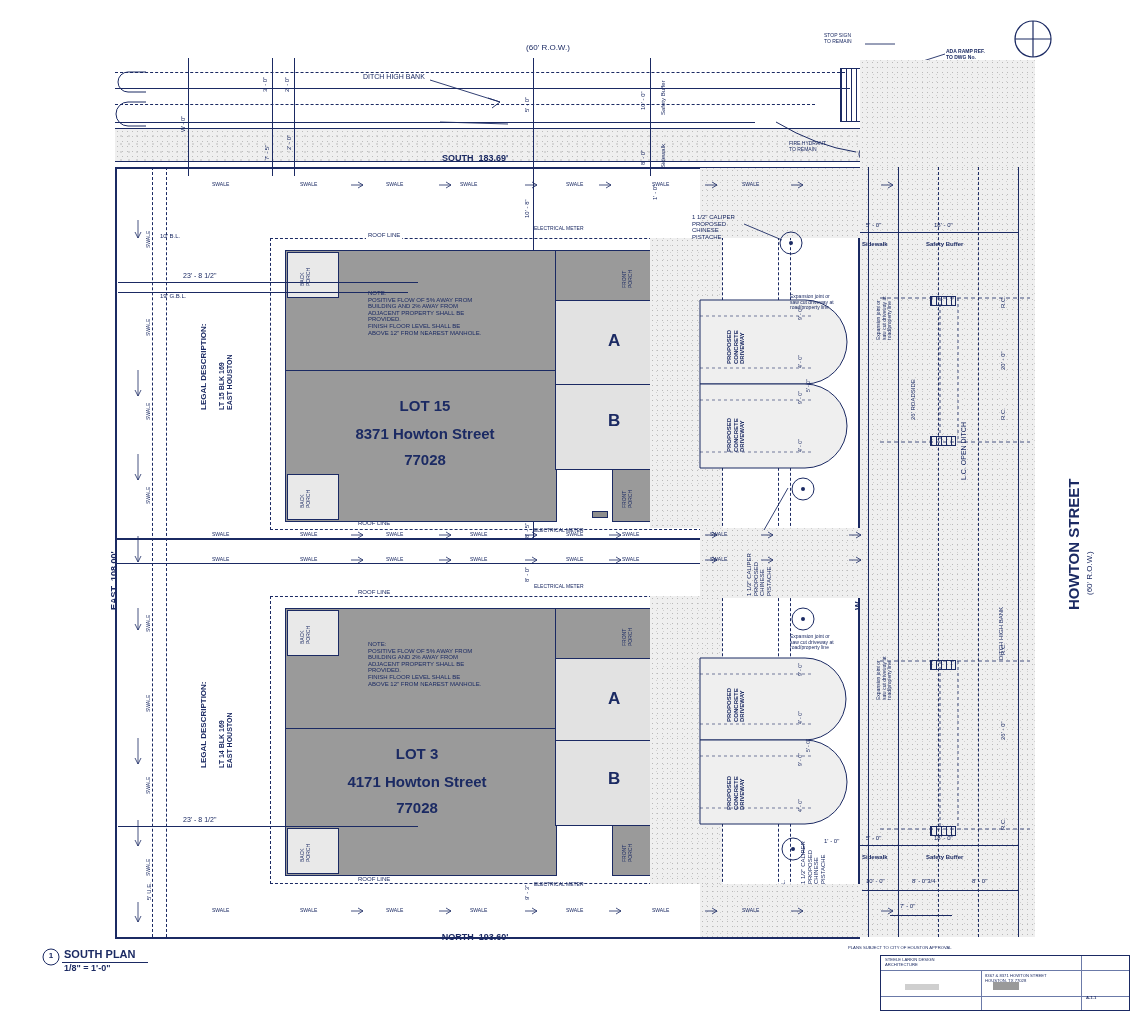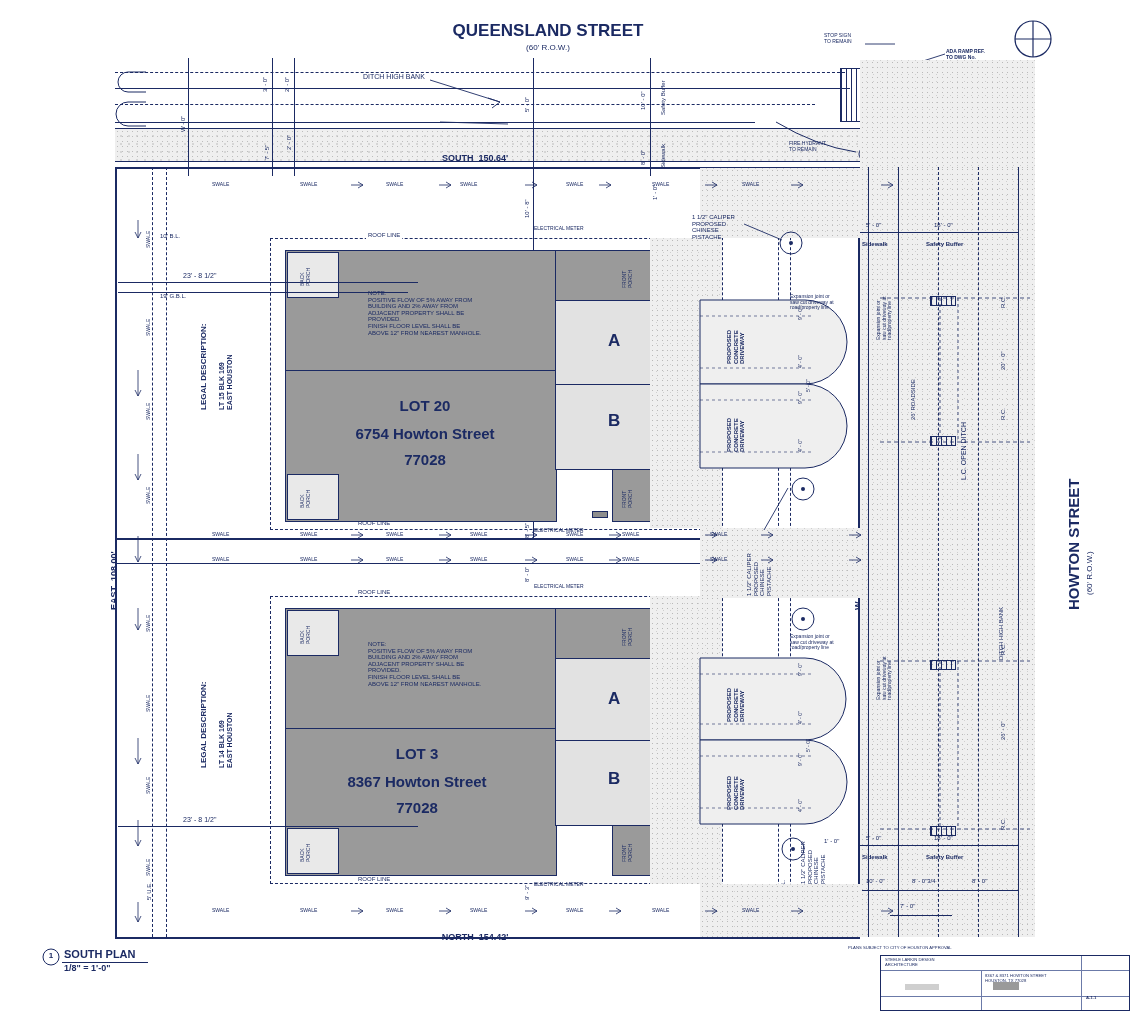--- a/index.html
+++ b/index.html
@@ -104,42 +104,41 @@
   .t15 { font-size: 15px; }
   .t17 { font-size: 17px; }
   svg { position: absolute; overflow: visible; }
   .arrowtxt { font-size: 5px; }
 </style>
 </head>
 <body>
 
 <div id="sheet">
 
-  <div class="txt b t17 ctr" style="left:418px; top:22px; width:260px;">QUEENSLAND STREET</div>
   <div class="txt t8 ctr" style="left:468px; top:44px; width:160px;">(60' R.O.W.)</div>
 
   <svg style="left:1010px; top:16px;" width="46" height="46">
     <circle cx="23" cy="23" r="18" fill="none" stroke="#1b2a63" stroke-width="1.2"></circle>
     <line x1="5" y1="23" x2="41" y2="23" stroke="#1b2a63" stroke-width="1.2"></line>
     <line x1="23" y1="5" x2="23" y2="41" stroke="#1b2a63" stroke-width="1.2"></line>
   </svg>
 
   <div class="hline dash" style="left:115px; top:72px; width:730px;"></div>
   <div class="hline" style="left:115px; top:88px; width:735px;"></div>
   <div class="hline dash" style="left:115px; top:104px; width:700px;"></div>
   <div class="hline" style="left:115px; top:122px; width:640px;"></div>
 
   <svg style="left:118px; top:72px;" width="30" height="56">
     <path d="M28,0 L10,0 A10,10 0 0 0 10,20 L28,20" fill="none" stroke="#1b2a63" stroke-width="1"></path>
     <path d="M28,30 L10,30 A12,12 0 0 0 10,54 L28,54" fill="none" stroke="#1b2a63" stroke-width="1"></path>
   </svg>
 
   <div class="street-band" style="left:115px; top:128px; width:745px; height:32px;"></div>
   <div class="hline thick" style="left:115px; top:167px; width:745px;"></div>
-  <div class="txt b t9 ctr" style="left:360px; top:154px; width:230px; color:#1b2a63;">SOUTH  150.64'</div>
+  <div class="txt b t9 ctr" style="left:360px; top:154px; width:230px; color:#1b2a63;">SOUTH  183.69'</div>
 
   <div class="txt t7" style="left:363px; top:73px;">DITCH HIGH BANK</div>
   <svg style="left:430px; top:78px;" width="110" height="50">
     <path d="M0,2 L70,24 M70,24 L58,20 M70,24 L62,30" stroke="#1b2a63" fill="none" stroke-width="0.9"></path>
     <path d="M10,44 L78,46" stroke="#1b2a63" fill="none" stroke-width="0.9"></path>
   </svg>
 
   <div class="txt t6 rot90" style="left:262px; top:92px;">3' - 0"</div>
   <div class="txt t6 rot90" style="left:284px; top:92px;">2' - 0"</div>
   <div class="txt t6 rot90" style="left:180px; top:132px;">W - 0"</div>
@@ -178,21 +177,21 @@
   <div class="txt t5" style="left:789px; top:141px;">FIRE HYDRANT
 TO REMAIN</div>
   <svg style="left:746px; top:120px;" width="140" height="50">
     <circle cx="120" cy="34" r="7" fill="#fff" stroke="#1b2a63" stroke-width="1"></circle>
     <path d="M30,2 Q70,26 110,32" stroke="#1b2a63" fill="none" stroke-width="1"></path>
   </svg>
 
   <div class="vline thick" style="left:115px; top:167px; height:772px;"></div>
   <div class="hline thick" style="left:115px; top:937px; width:745px;"></div>
   <div class="vline thick" style="left:858px; top:167px; height:772px;"></div>
-  <div class="txt b t9 ctr" style="left:360px; top:933px; width:230px;">NORTH  154.42'</div>
+  <div class="txt b t9 ctr" style="left:360px; top:933px; width:230px;">NORTH  193.60'</div>
   <div class="txt b t9 rot90" style="left:110px; top:610px;">EAST  108.00'</div>
   <div class="txt b t9 rot90" style="left:854px; top:610px;">W  108.00'</div>
 
   <div class="hline thick" style="left:115px; top:538px; width:745px;"></div>
   <div class="hline" style="left:115px; top:563px; width:745px;"></div>
 
   <div class="vline dashv" style="left:152px; top:167px; height:770px;"></div>
   <div class="vline dashv" style="left:166px; top:167px; height:770px;"></div>
   <div class="vline dashv" style="left:790px; top:167px; height:770px;"></div>
   <div class="vline dashv" style="left:778px; top:167px; height:770px;"></div>
@@ -283,22 +282,22 @@
   <div class="txt t5 rot90" style="left:622px; top:288px;">FRONT
 PORCH</div>
   <div class="txt t5 rot90" style="left:622px; top:508px;">FRONT
 PORCH</div>
 
   <div class="txt b t17" style="left:608px; top:332px;">A</div>
   <div class="txt b t17" style="left:608px; top:412px;">B</div>
   <div class="txt t5 rot90" style="left:658px; top:352px;">1 CAR GARAGE</div>
   <div class="txt t5 rot90" style="left:658px; top:432px;">1 CAR GARAGE</div>
 
-  <div class="txt b t15 ctr" style="left:300px; top:398px; width:250px;">LOT 20</div>
-  <div class="txt b t15 ctr" style="left:300px; top:426px; width:250px;">6754 Howton Street</div>
+  <div class="txt b t15 ctr" style="left:300px; top:398px; width:250px;">LOT 15</div>
+  <div class="txt b t15 ctr" style="left:300px; top:426px; width:250px;">8371 Howton Street</div>
   <div class="txt b t15 ctr" style="left:300px; top:452px; width:250px;">77028</div>
 
   <div class="txt t6" style="left:368px; top:290px;">NOTE:
 POSITIVE FLOW OF 5% AWAY FROM
 BUILDING AND 2% AWAY FROM
 ADJACENT PROPERTY SHALL BE
 PROVIDED.
 FINISH FLOOR LEVEL SHALL BE
 ABOVE 12" FROM NEAREST MANHOLE.</div>
 
@@ -344,21 +343,21 @@
 PORCH</div>
   <div class="txt t5 rot90" style="left:622px; top:862px;">FRONT
 PORCH</div>
 
   <div class="txt b t17" style="left:608px; top:690px;">A</div>
   <div class="txt b t17" style="left:608px; top:770px;">B</div>
   <div class="txt t5 rot90" style="left:658px; top:710px;">1 CAR GARAGE</div>
   <div class="txt t5 rot90" style="left:658px; top:790px;">1 CAR GARAGE</div>
 
   <div class="txt b t15 ctr" style="left:292px; top:746px; width:250px;">LOT 3</div>
-  <div class="txt b t15 ctr" style="left:292px; top:774px; width:250px;">8367 Howton Street</div>
+  <div class="txt b t15 ctr" style="left:292px; top:774px; width:250px;">4171 Howton Street</div>
   <div class="txt b t15 ctr" style="left:292px; top:800px; width:250px;">77028</div>
 
   <div class="txt t6" style="left:368px; top:641px;">NOTE:
 POSITIVE FLOW OF 5% AWAY FROM
 BUILDING AND 2% AWAY FROM
 ADJACENT PROPERTY SHALL BE
 PROVIDED.
 FINISH FLOOR LEVEL SHALL BE
 ABOVE 12" FROM NEAREST MANHOLE.</div>
 

